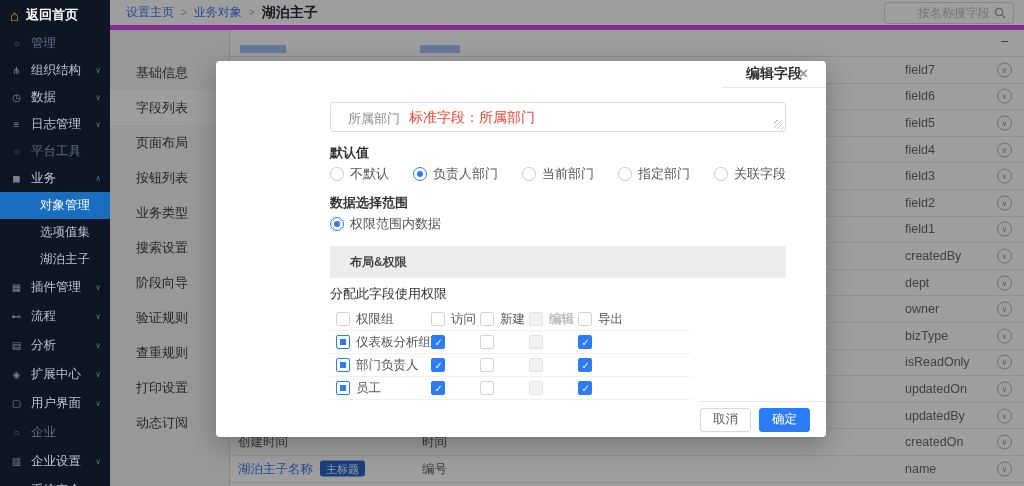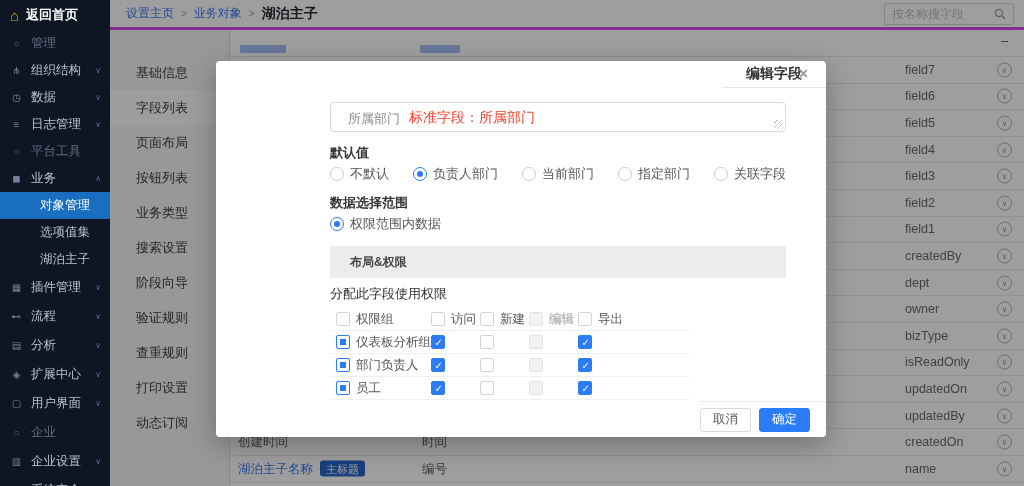--- a/index.html
+++ b/index.html
@@ -1,26 +1,26 @@
 <!DOCTYPE html>
 <html><head>
 <meta charset="utf-8">
 <style>
   * { margin:0; padding:0; box-sizing:border-box; }
   html,body { width:1024px; height:486px; overflow:hidden; font-family:"Liberation Sans","DejaVu Sans",sans-serif; background:#fff; }
   #app { position:relative; width:1024px; height:486px; background:#fff; }
 
   
-  .topbar { position:absolute; left:110px; top:0; right:0; height:30px; background:#fff; border-bottom:3px solid #d946ef; display:flex; align-items:center; justify-content:space-between; padding:0 10px 0 16px; z-index:1; }
+  .topbar { position:absolute; left:110px; top:0; right:0; height:30px; background:#fff; border-bottom:5px solid #d946ef; display:flex; align-items:center; justify-content:space-between; padding:0 10px 0 16px; z-index:1; }
   .crumbs { display:flex; align-items:center; gap:7px; font-size:12px; }
   .crumb-link { color:#3a78f2; cursor:pointer; }
   .crumb-sep { color:#a8a8a8; font-size:10px; }
   .crumb-current { color:#262b33; font-size:14px; font-weight:700; }
   .searchbox { width:130px; height:22px; border:1px solid #d9d9d9; border-radius:3px; display:flex; align-items:center; padding:0 7px; gap:4px; background:#fff; }
-  .searchbox input { border:none; outline:none; flex:1; width:90px; font-size:12px; color:#6d28d9; background:transparent; font-family:inherit; }
+  .searchbox input { border:none; outline:none; flex:1; width:90px; font-size:12px; color:#6d28d9; background:transparent; font-family:inherit;text-align:right; }
   .searchbox input::placeholder { color:#bdbdbd; }
 
   
   .sdark { position:absolute; left:0; top:0; width:110px; height:486px; background:#0e1623; z-index:30; }
   .sdark-home { height:30px; display:flex; align-items:center; gap:7px; padding-left:10px; color:#fff; font-weight:700; font-size:13px; }
   .home-icon { color:#dca228; font-size:15px; line-height:1; }
   .sitem { position:relative; height:27px; display:flex; align-items:center; font-size:12.5px; color:#b9c3d0; padding-left:10px; gap:8px; }
   .sitem.h29 { height:29px; }
   .sitem .ic { width:13px; font-size:10px; color:#74839a; text-align:center; flex:none; }
   .sitem .chev { position:absolute; right:9px; font-size:8px; color:#5d6b80; }

